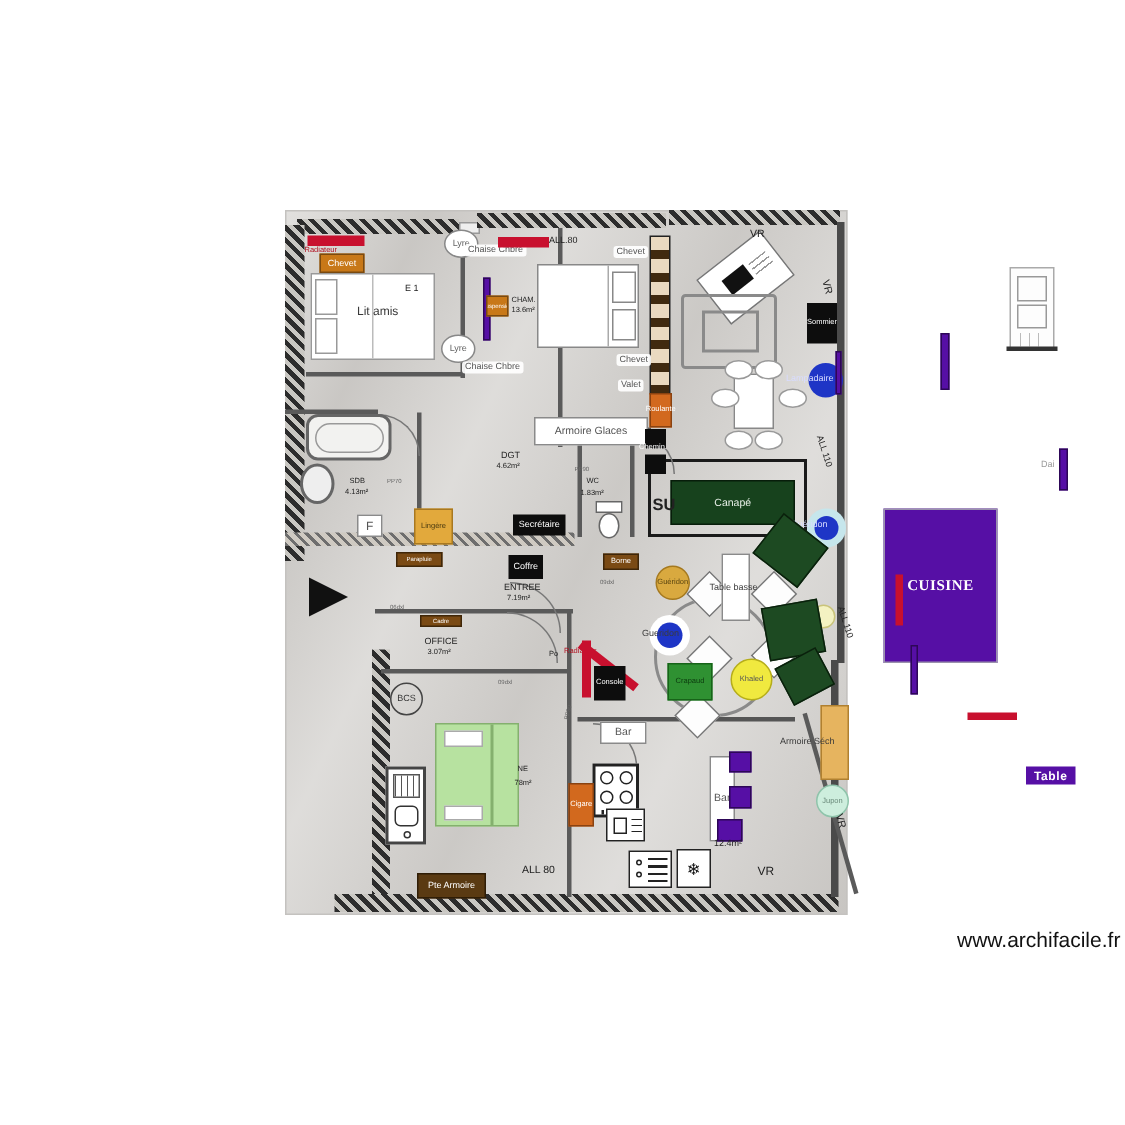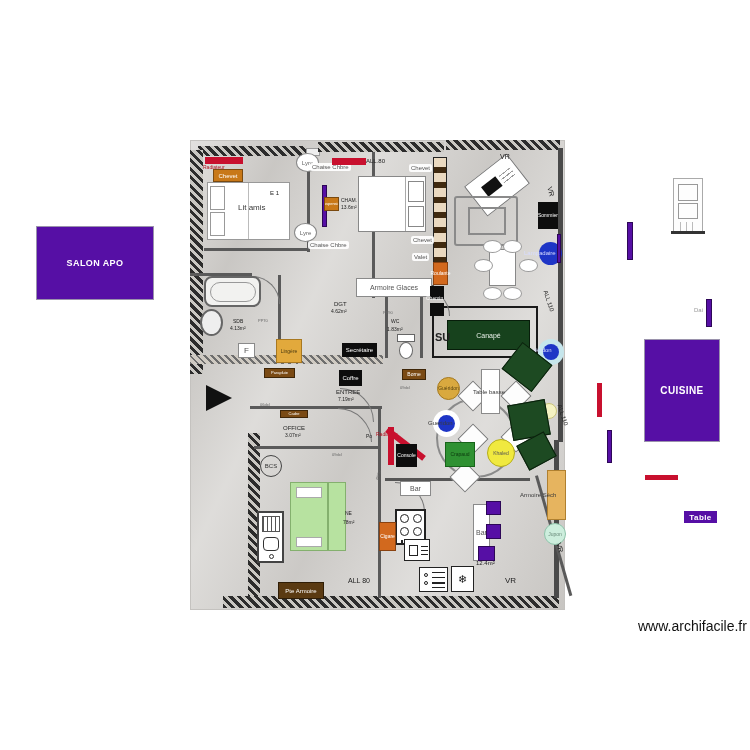--- a/index.html
+++ b/index.html
@@ -59,25 +59,22 @@
   
   .zone{position:absolute;background:#560fa5;border:1px solid #9a92ac;display:flex;align-items:center;justify-content:center;
         color:#fff;font-weight:bold;letter-spacing:.4px;}
   #watermark{position:absolute;left:638px;top:618px;font-size:14px;color:#111;}
 </style>
 </head>
 <body>
 
 <div id="stage">
 
-  <div class="zone" style="left:36px;top:226px;width:116px;height:72px;font-size:9px;">
-    <span>SALON APO</span>
-  </div>
-
-  <div class="zone" style="left:644px;top:339px;width:74px;height:101px;font-size:10px;">
+
+  <div class="zone" style="left:589px;top:339px;width:74px;height:101px;font-size:10px;font-family:Liberation Serif, serif;">
     <span>CUISINE</span>
   </div>
 
   <div class="zone" style="left:684px;top:511px;width:33px;height:12px;font-size:8px;border:none;">
     <span>Table</span>
   </div>
 
   <div class="abs" style="left:673px;top:178px;width:30px;height:55px;background:#fdfdfd;border:1.5px solid #aaa;">
     <div class="abs" style="left:4px;top:5px;width:20px;height:17px;border:1px solid #999;"></div>
     <div class="abs" style="left:4px;top:24px;width:20px;height:16px;border:1px solid #999;"></div>

